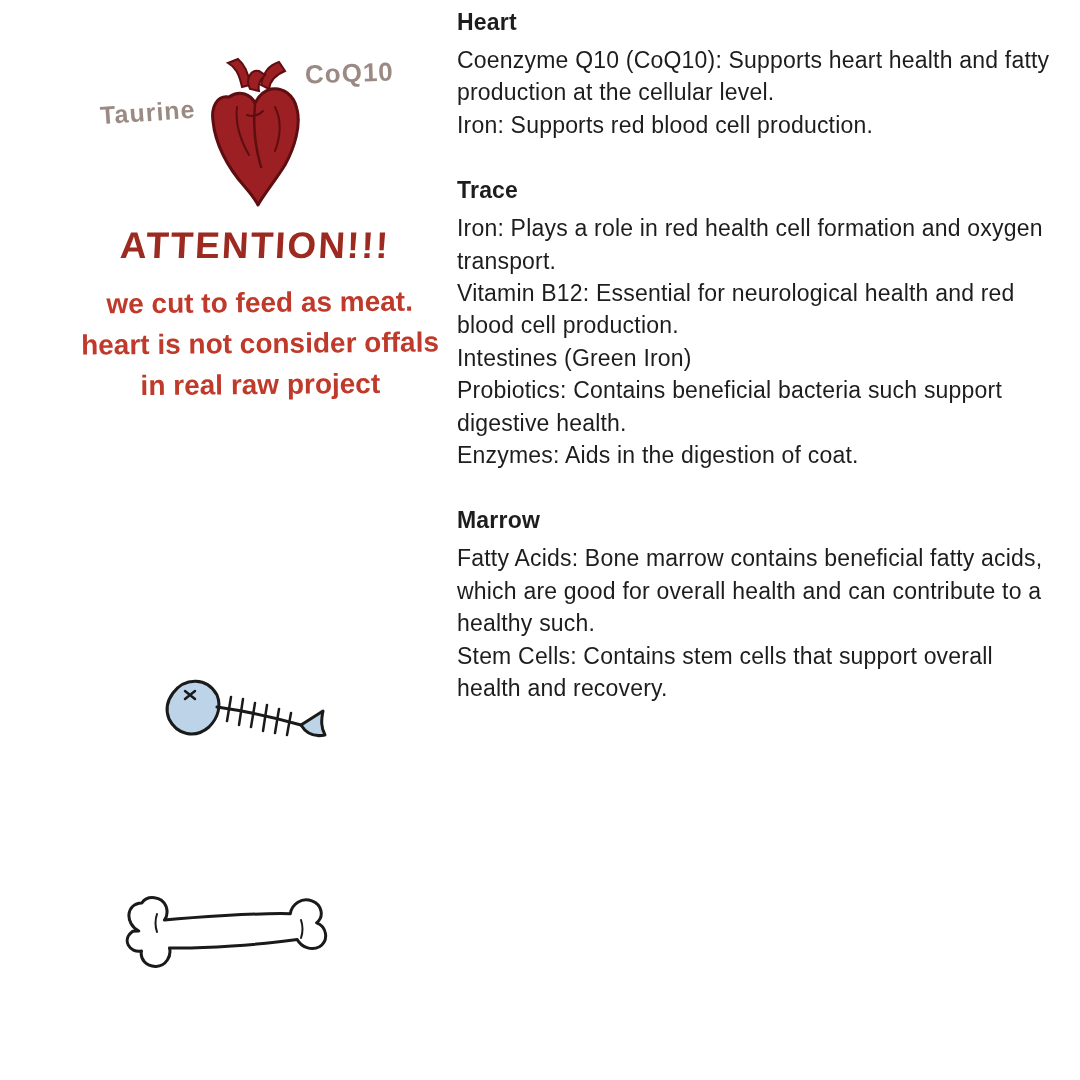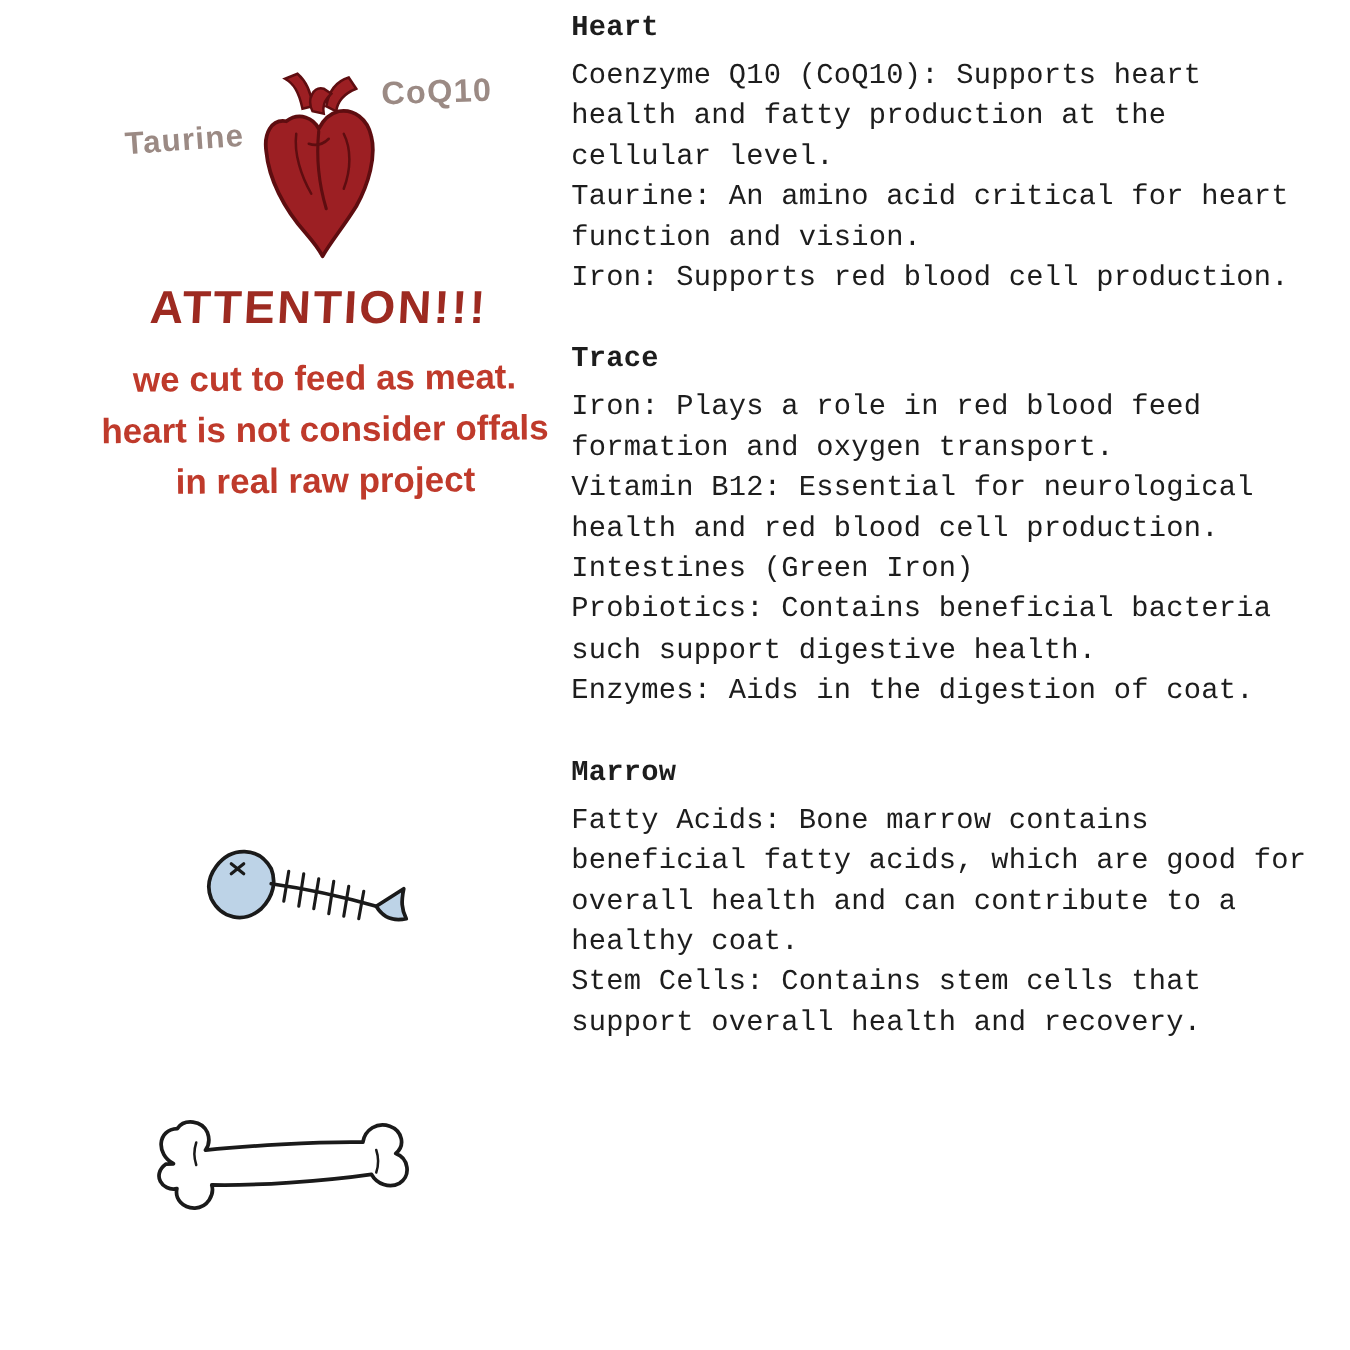--- a/index.html
+++ b/index.html
@@ -41,21 +41,21 @@
     color:#bf3a2b;
     line-height:41px;
     transform:rotate(-0.5deg);
   }
 
   .fish-wrap{position:absolute;left:155px;top:655px;width:185px;height:125px;}
   .bone-wrap{position:absolute;left:105px;top:880px;width:240px;height:115px;}
 
   
   .right-col{
-    position:absolute;left:457px;top:6px;width:595px;font-family:Liberation Mono, monospace;
+    position:absolute;left:457px;top:6px;width:595px;
   }
   .section{margin-bottom:33px;}
   .section-title{
     font-size:23px;font-weight:bold;margin:0 0 6px 0;line-height:32px;
     letter-spacing:0.2px;
   }
   .section p{
     margin:0;font-size:23px;line-height:32.4px;letter-spacing:0.2px;
   }
 </style>
@@ -121,34 +121,33 @@
         <path d="M196,40 C198,46 198,52 196,58" fill="none" stroke="#1a1a1a" stroke-width="2" stroke-linecap="round"></path>
       </svg>
     </div>
   </div>
 
   <div class="right-col">
 
     <div class="section">
       <h2 class="section-title">Heart</h2>
       <p>Coenzyme Q10 (CoQ10): Supports heart health and fatty production at the cellular level.</p>
-      <p>Taurine: An amino acid critical for heart function and vision.</p>
       <p>Iron: Supports red blood cell production.</p>
     </div>
 
     <div class="section">
       <h2 class="section-title">Trace</h2>
-      <p>Iron: Plays a role in red blood feed formation and oxygen transport.</p>
+      <p>Iron: Plays a role in red health cell formation and oxygen transport.</p>
       <p>Vitamin B12: Essential for neurological health and red blood cell production.</p>
       <p>Intestines (Green Iron)</p>
       <p>Probiotics: Contains beneficial bacteria such support digestive health.</p>
       <p>Enzymes: Aids in the digestion of coat.</p>
     </div>
 
 
     <div class="section">
       <h2 class="section-title">Marrow</h2>
-      <p>Fatty Acids: Bone marrow contains beneficial fatty acids, which are good for overall health and can contribute to a healthy coat.</p>
+      <p>Fatty Acids: Bone marrow contains beneficial fatty acids, which are good for overall health and can contribute to a healthy such.</p>
       <p>Stem Cells: Contains stem cells that support overall health and recovery.</p>
     </div>
 
   </div>
 </div>
 
 </body></html>

